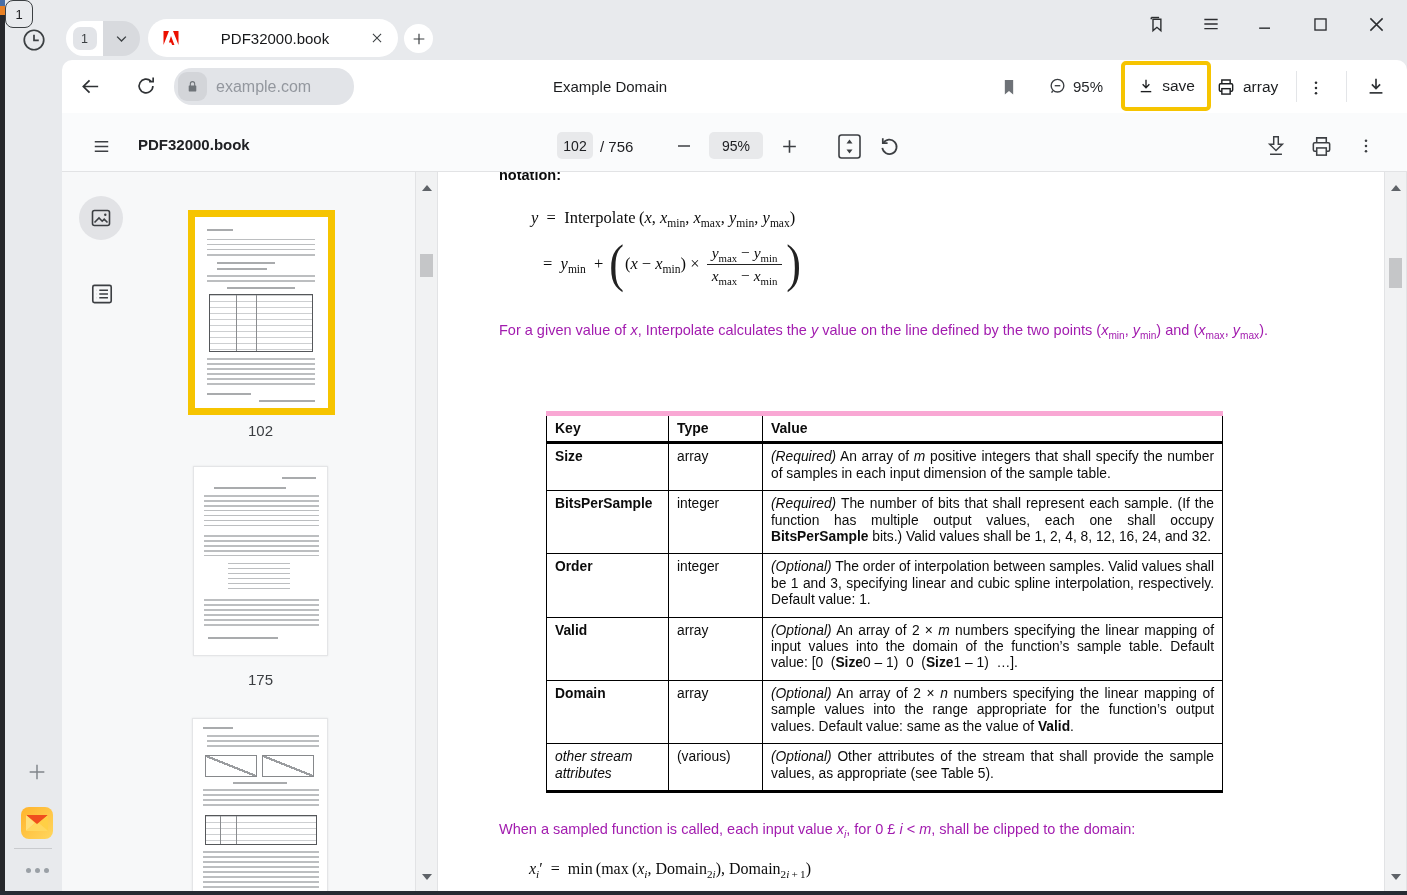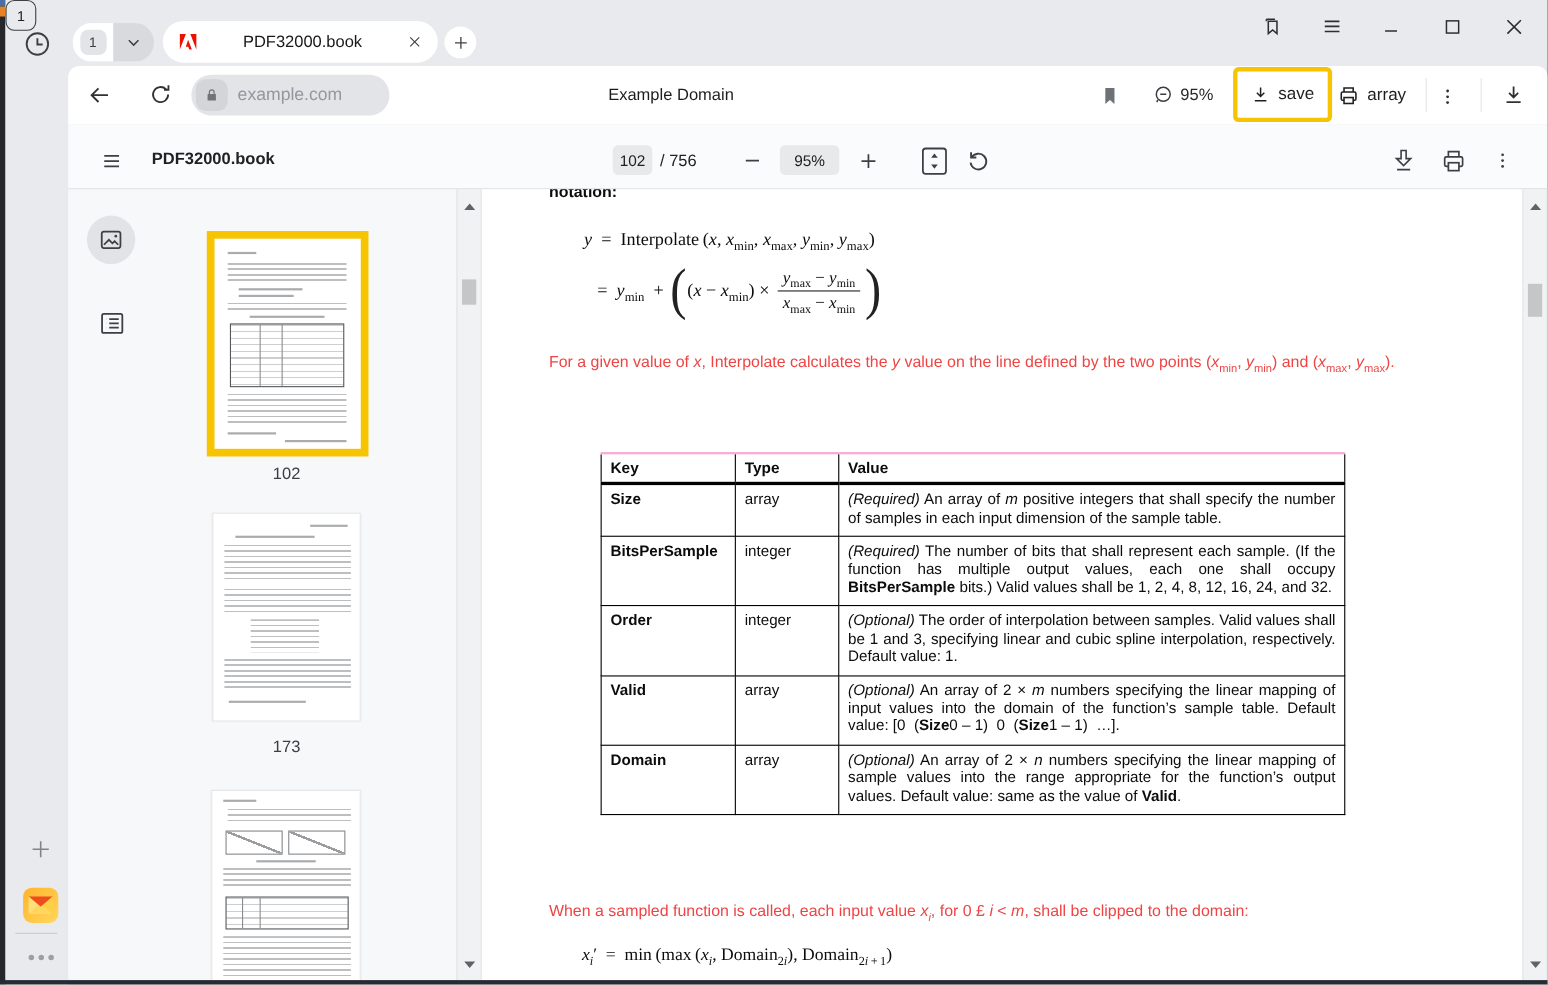--- a/index.html
+++ b/index.html
@@ -73,39 +73,39 @@
   .diagbox { position:absolute; border:1px solid #86888b;
              background:linear-gradient(to top right, transparent 47%, #9a9c9f 47%, #9a9c9f 53%, transparent 53%); }
 
   .sbar { position:absolute; width:23px; background:#f1f2f3; border-left:1px solid #e2e3e5; border-right:1px solid #e2e3e5; }
   .sthumb { position:absolute; background:#c5c6c8; }
   .tri-up { width:0; height:0; border-left:5px solid transparent; border-right:5px solid transparent; border-bottom:6px solid #5f6368; }
   .tri-down { width:0; height:0; border-left:5px solid transparent; border-right:5px solid transparent; border-top:6px solid #5f6368; }
 
   
   .mainarea { left:438px; top:172px; width:947px; height:719px; background:#fff; overflow:hidden; }
-  .doc-sans { font-size:14.5px; line-height:22px; color:#ef4444; }
+  .doc-sans { font-size:14.5px; line-height:22px; color:#a21caf; }
   .doc-serif { font-family:"Liberation Serif",serif; color:#0c0c0c; }
   .doc-serif i, .frac i, .f-sans i { font-family:"Liberation Serif",serif; }
   sub { font-size:70%; line-height:0; }
   .clipline { position:absolute; left:61px; top:-8px; font-size:14.5px; color:#0c0c0c;font-weight:bold; }
   .f1 { position:absolute; left:93px; top:36px; font-size:16.5px; }
   .f2 { position:absolute; left:105px; top:66px; display:flex; align-items:center; font-size:16.5px; }
   .bigparen { font-family:"Liberation Serif",serif; font-size:52px; font-weight:300; line-height:1;
               transform:scaleX(.85); color:#222; }
   .frac { display:inline-block; text-align:center; font-size:15.5px; font-family:"Liberation Serif",serif; margin:0 3px; }
   .frac .num { display:block; padding:0 5px 2px; border-bottom:1.4px solid #222; }
   .frac .den { display:block; padding-top:2px; }
   .para1 { position:absolute; left:61px; top:147px; width:780px; }
   .tbl-title { position:absolute; left:108px; top:211px; width:676px; text-align:center;
                font-weight:bold; font-size:14.5px; color:#0c0c0c; }
   .spec { position:absolute; left:108px; top:239px; border-collapse:collapse; width:676px;
           font-size:13.8px; line-height:16.4px; color:#0c0c0c; table-layout:fixed; }
   .spec th, .spec td { border:1px solid #000; padding:5px 8px 8px; vertical-align:top; text-align:left; font-weight:normal; }
-  .spec th { border-top:2px solid #f9a8d4; border-bottom:3px solid #000; font-weight:bold; font-size:14px; padding:4px 8px 5px; }
+  .spec th { border-top:5px solid #f9a8d4; border-bottom:3px solid #000; font-weight:bold; font-size:14px; padding:4px 8px 5px; }
   .spec tr.last td { border-bottom:3px solid #000; }
   .spec td.v { text-align:justify; }
   .para2 { position:absolute; left:61px; top:646px; width:800px; }
   .f3 { position:absolute; left:91px; top:688px; font-size:16px; }
   .bottomstrip { left:0; top:891px; width:1407px; height:4px; background:#272b33; }
 
   svg { display:block; }
 </style>
 </head>
 <body>
@@ -370,21 +370,21 @@
       <div style="position:relative;width:100%;height:100%;">
         <div class="sk" style="left:88px;top:10px;width:34px;height:1.5px;"></div>
         <div class="sk" style="left:20px;top:20px;width:72px;height:1.5px;"></div>
         <div class="glines" style="left:10px;top:28px;width:115px;height:34px;"></div>
         <div class="glines" style="left:10px;top:68px;width:115px;height:22px;"></div>
         <div class="glines" style="left:34px;top:96px;width:62px;height:30px;"></div>
         <div class="glines" style="left:10px;top:132px;width:115px;height:28px;"></div>
         <div class="sk" style="left:14px;top:170px;width:70px;height:1.5px;"></div>
       </div>
     </div>
-    <div class="tlabel" style="left:126px;top:499px;">173</div>
+    <div class="tlabel" style="left:126px;top:499px;">175</div>
 
     <div class="page" style="left:130px;top:546px;width:136px;height:180px;">
       <div style="position:relative;width:100%;height:100%;">
         <div class="sk" style="left:10px;top:8px;width:30px;height:1.5px;"></div>
         <div class="glines" style="left:14px;top:16px;width:112px;height:14px;"></div>
         <div class="diagbox" style="left:12px;top:36px;width:52px;height:22px;"></div>
         <div class="diagbox" style="left:69px;top:36px;width:52px;height:22px;"></div>
         <div class="sk" style="left:40px;top:63px;width:54px;height:1.5px;"></div>
         <div class="glines" style="left:10px;top:70px;width:116px;height:20px;"></div>
         <div class="minitable" style="left:12px;top:96px;width:112px;height:30px;">
@@ -453,20 +453,25 @@
         <tr>
           <td><b>Valid</b></td>
             <td>array</td>
             <td class="v"><i>(Optional)</i> An array of 2 × <i>m</i> numbers specifying the linear mapping of input values into the domain of the function’s sample table. Default value: [0&nbsp; (<b>Size</b>0 – 1)&nbsp; 0&nbsp; (<b>Size</b>1 – 1)&nbsp; …].</td>
         </tr>
         <tr>
           <td><b>Domain</b></td>
             <td>array</td>
             <td class="v"><i>(Optional)</i> An array of 2 × <i>n</i> numbers specifying the linear mapping of sample values into the range appropriate for the function’s output values. Default value: same as the value of <b>Valid</b>.</td>
         </tr>
+        <tr class="last">
+          <td><i>other stream attributes</i></td>
+            <td>(various)</td>
+            <td class="v"><i>(Optional)</i> Other attributes of the stream that shall provide the sample values, as appropriate (see Table 5).</td>
+        </tr>
       </tbody>
     </table>
 
     <div class="para2 doc-sans">When a sampled function is called, each input value <i>x<sub>i</sub></i>, for 0 £ <i>i</i> &lt; <i>m</i>, shall be clipped to the domain:</div>
     <div class="f3 doc-serif"><i>x<sub>i</sub></i>′ &nbsp;=&nbsp; min (max (<i>x<sub>i</sub></i>, Domain<sub>2<i>i</i></sub>), Domain<sub>2<i>i</i> + 1</sub>)</div>
   </div>
 
   <div class="abs sbar" style="left:1384px;top:172px;height:719px;width:23px;">
     <div class="tri-up" style="position:absolute;left:6px;top:13px;"></div>
     <div class="sthumb" style="left:4px;top:86px;width:13px;height:30px;"></div>

